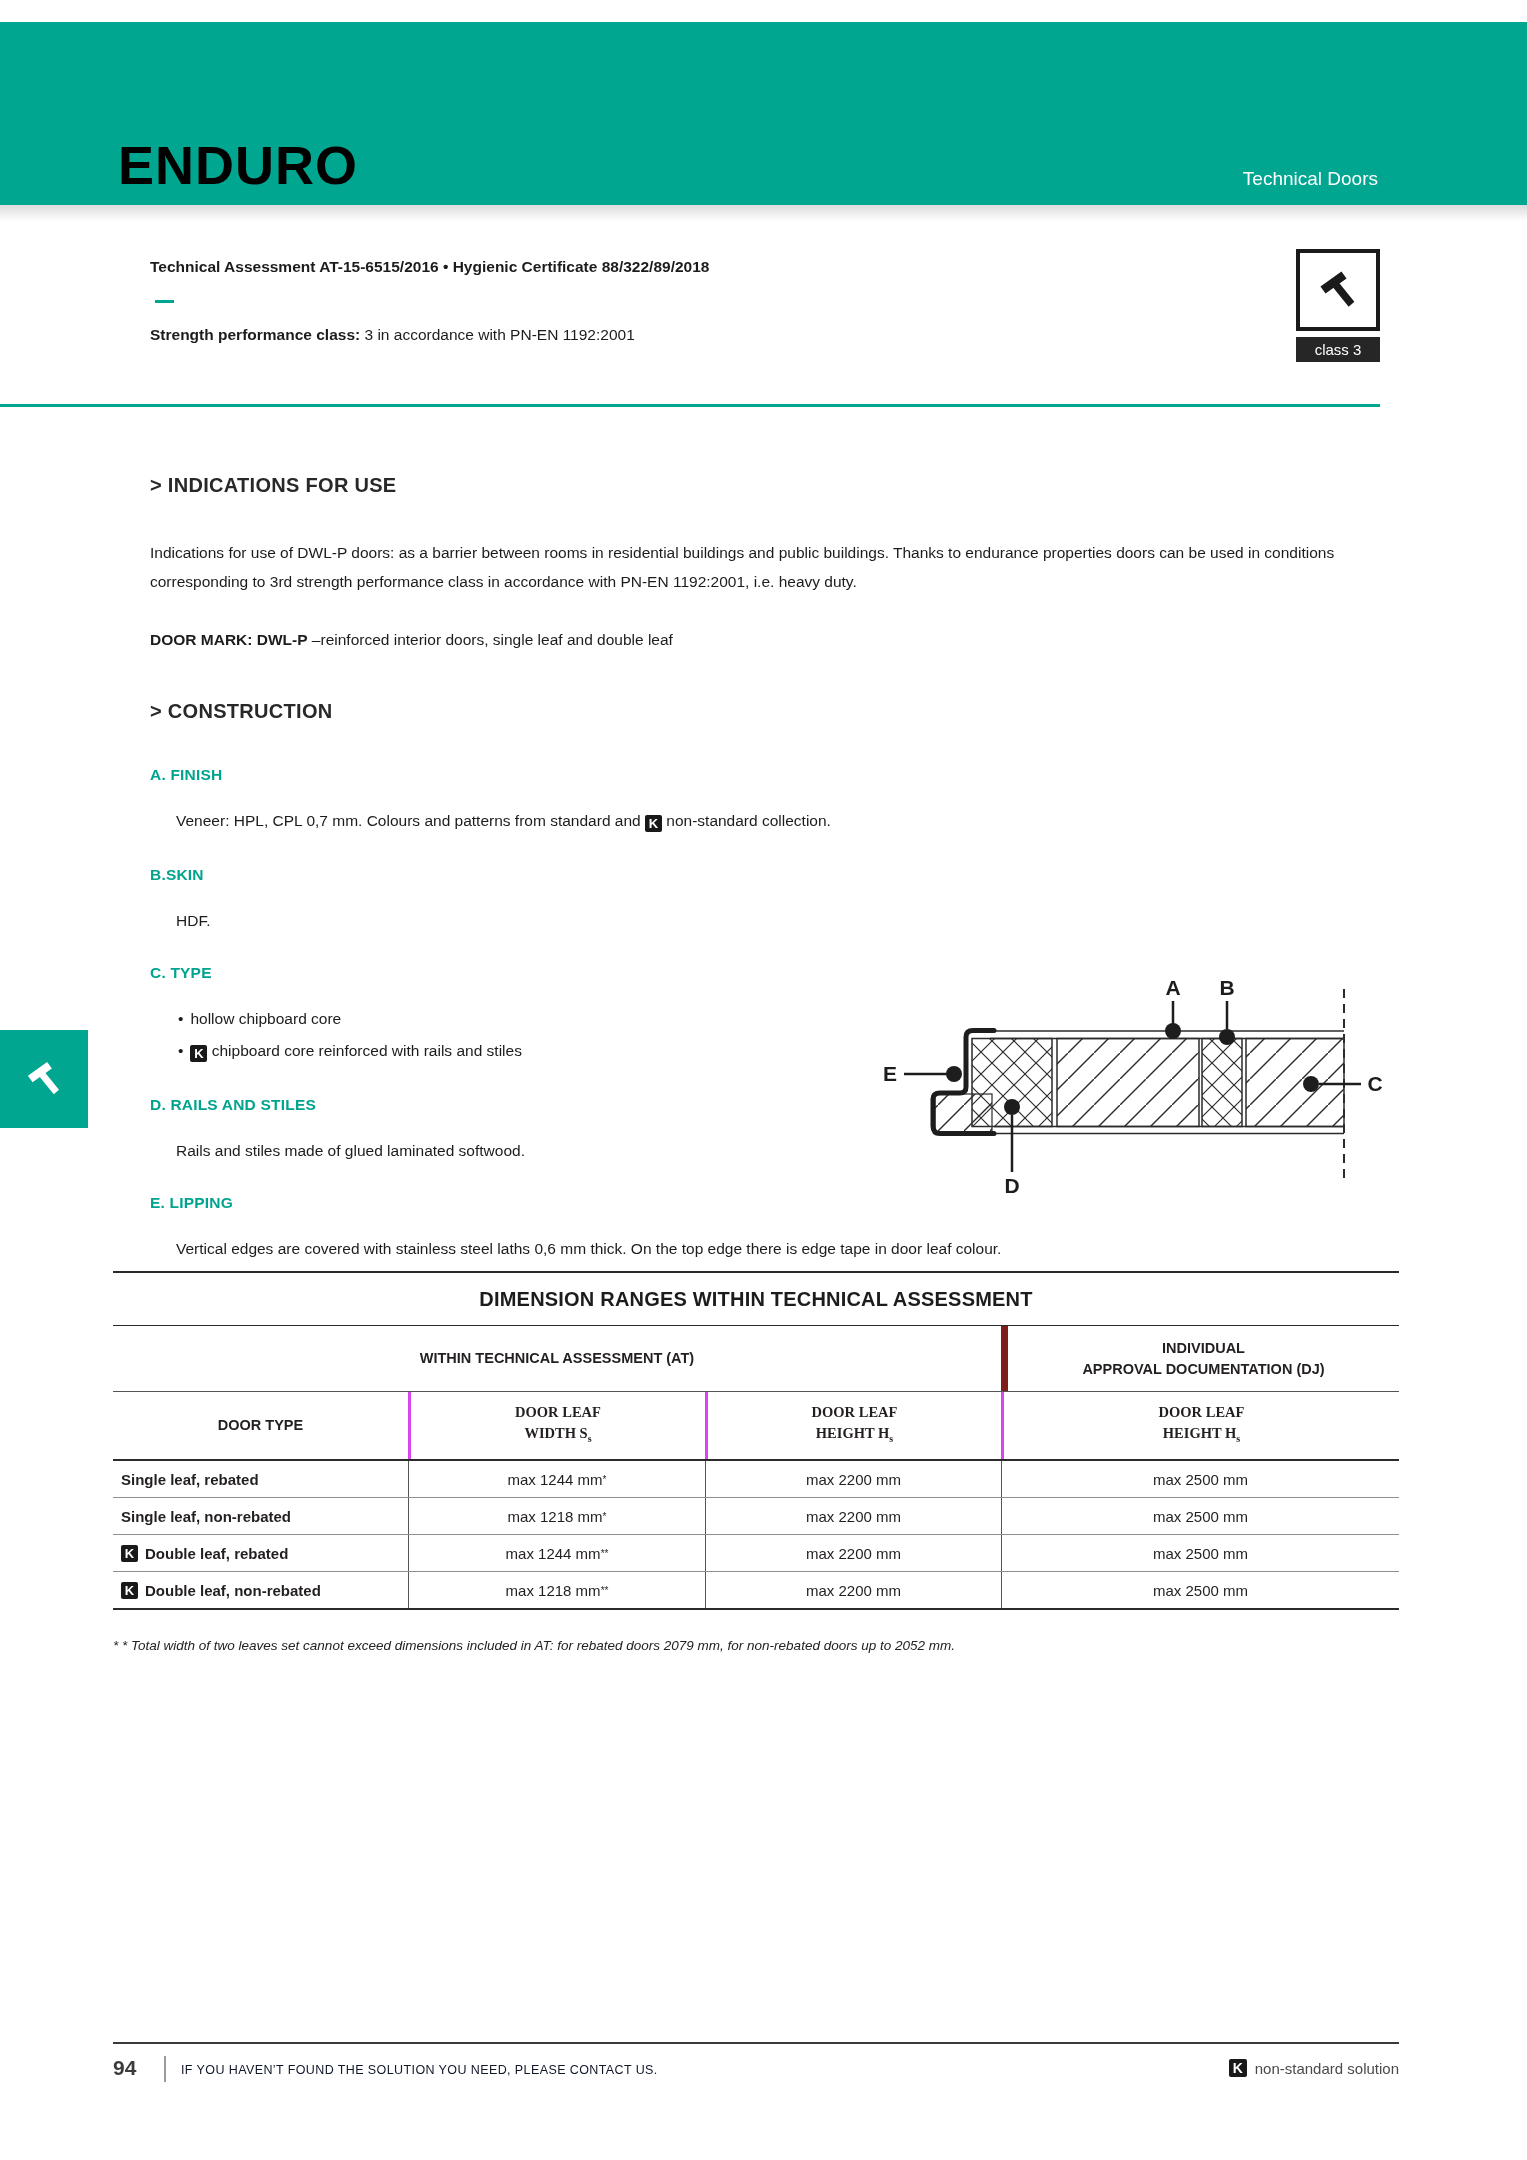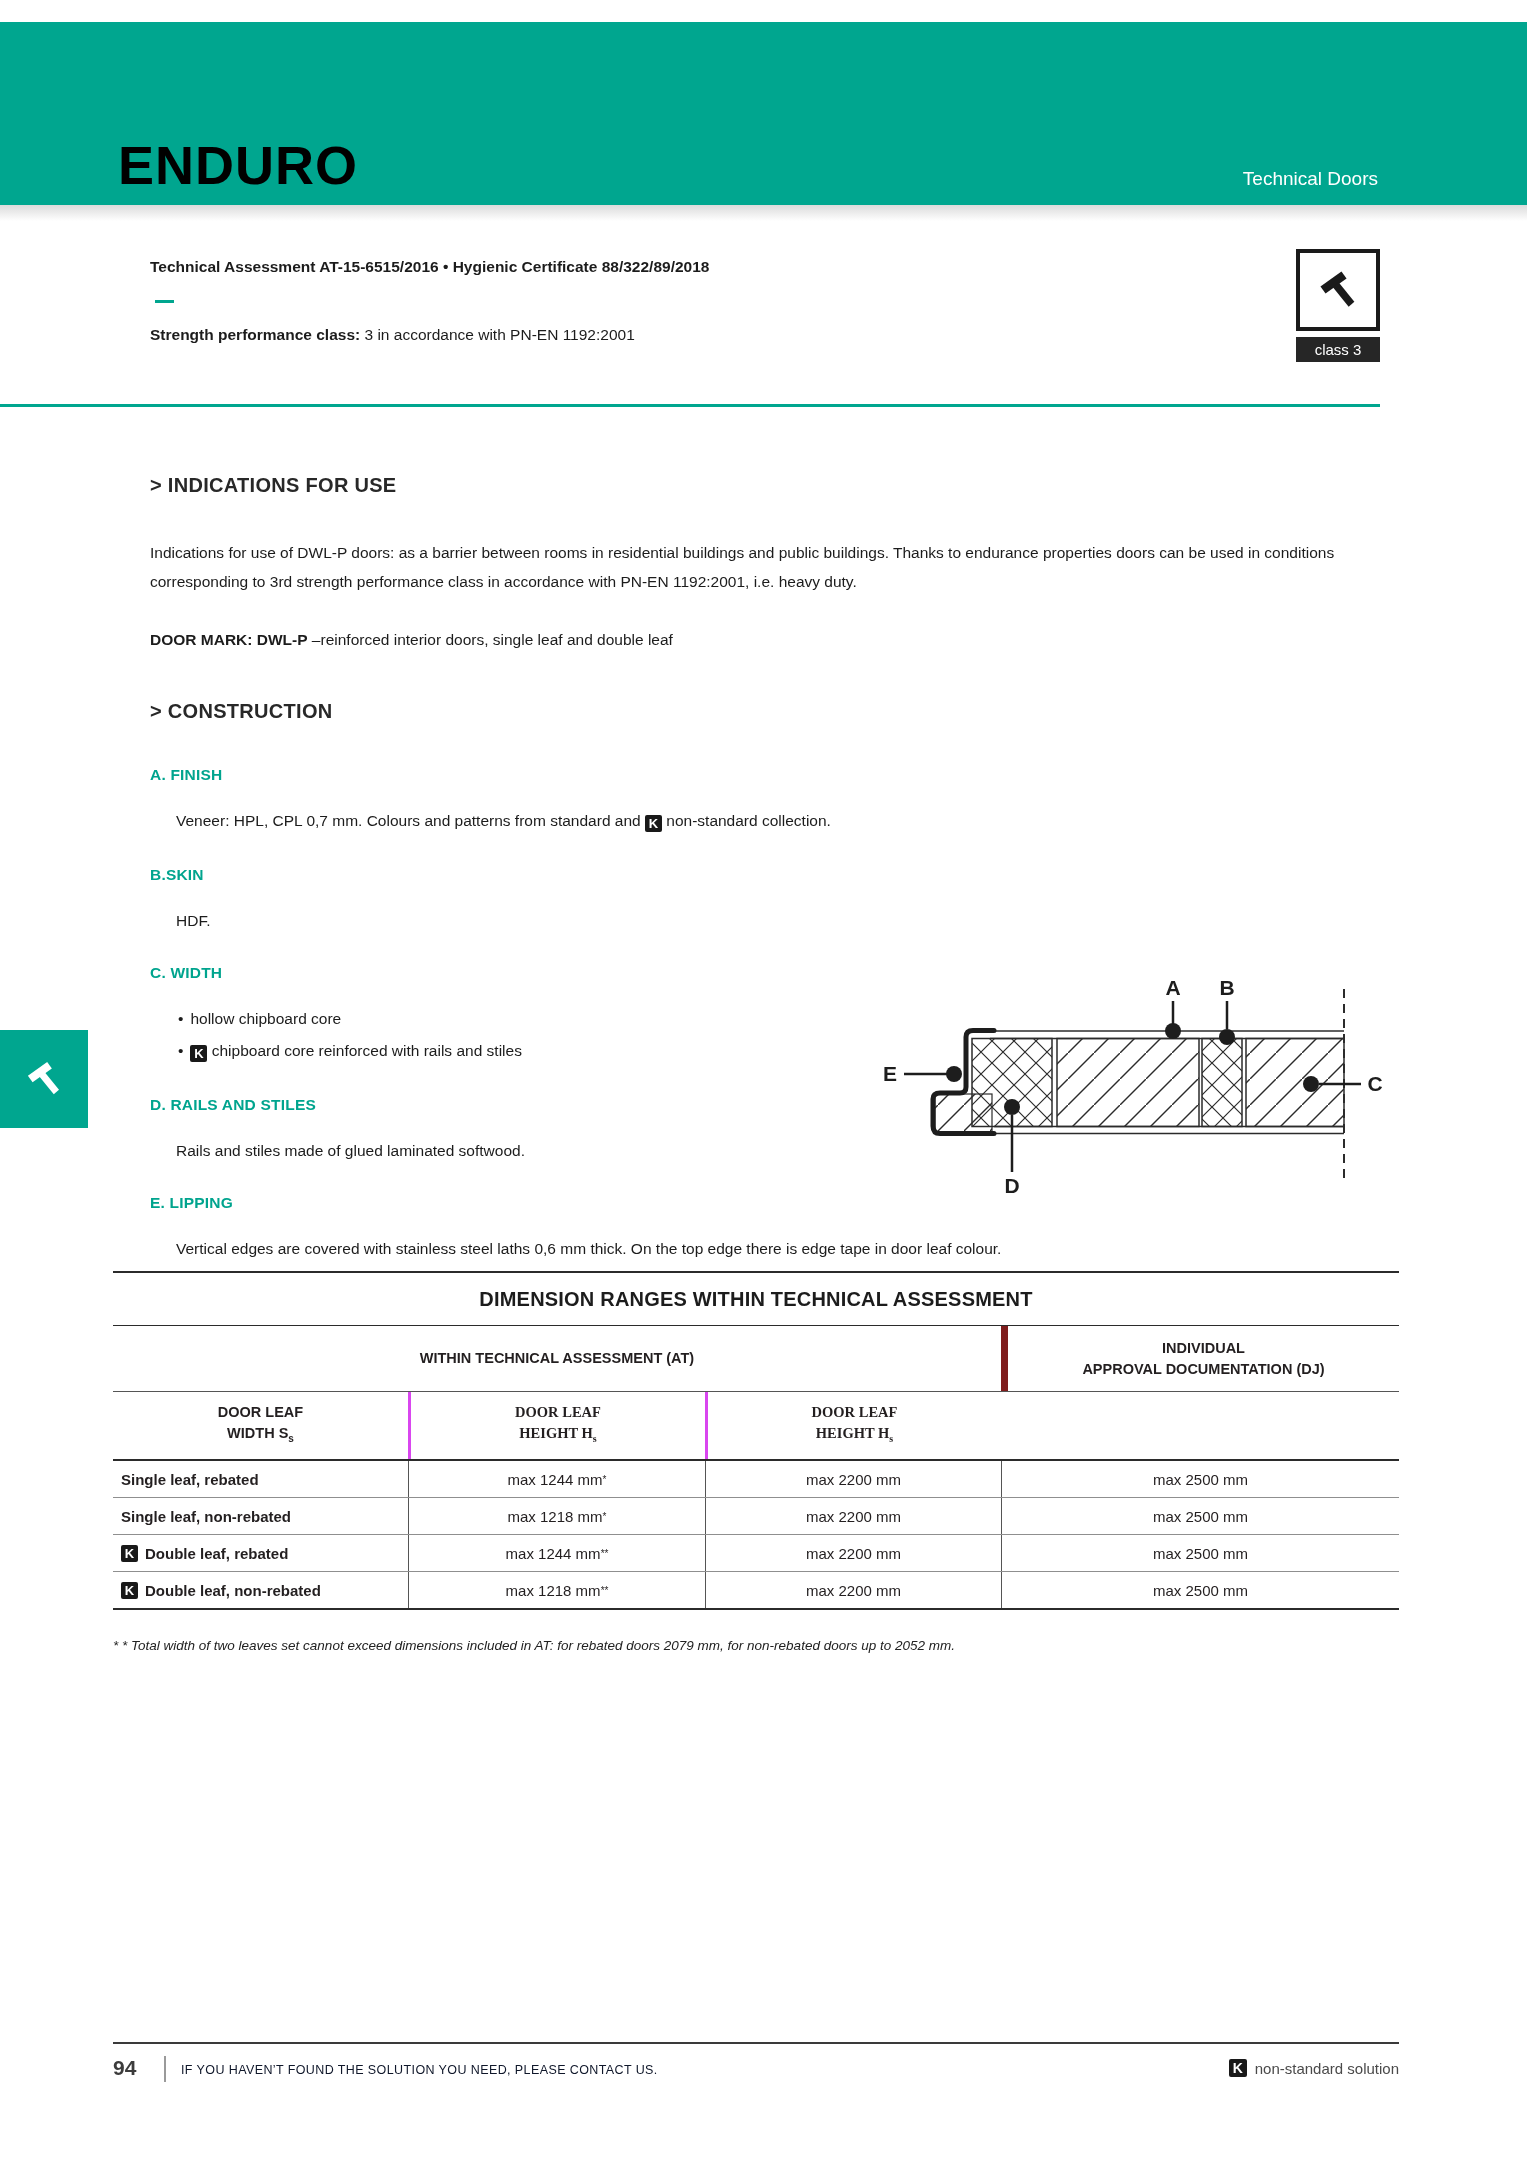--- a/index.html
+++ b/index.html
@@ -101,21 +101,21 @@
   <div class="h-sub" style="top:766px;">A. FINISH</div>
   <div class="body-text" style="left:176px; top:806px;">
     <span>Veneer:  HPL, CPL 0,7 mm. Colours and patterns from standard and</span>
     <span class="k-badge">K</span>
     <span>non-standard collection.</span>
   </div>
 
   <div class="h-sub" style="top:866px;">B.SKIN</div>
   <div class="body-text" style="left:176px; top:906px;">HDF.</div>
 
-  <div class="h-sub" style="top:964px;">C. WIDTH</div>
+  <div class="h-sub" style="top:964px;">C. TYPE</div>
   <div class="body-text" style="left:178px; top:1004px;"><span class="bullet">•</span><span>hollow chipboard core</span></div>
   <div class="body-text" style="left:178px; top:1036px;"><span class="bullet">•</span><span class="k-badge">K</span> <span>chipboard core reinforced with rails and stiles</span></div>
 
   <div class="h-sub" style="top:1096px;">D. RAILS AND STILES</div>
   <div class="body-text" style="left:176px; top:1136px;">Rails and stiles made of glued laminated softwood.</div>
 
   <div class="h-sub" style="top:1194px;">E. LIPPING</div>
   <div class="body-text" style="left:176px; top:1234px;">Vertical edges are covered with stainless steel laths 0,6 mm thick. On the top edge there is edge tape in door leaf colour.</div>
 
   <div class="side-tab">
@@ -178,20 +178,21 @@
   <div class="tbl">
     <div class="tbl-title">DIMENSION RANGES WITHIN TECHNICAL ASSESSMENT</div>
     <div class="tbl-h1">
       <div>WITHIN TECHNICAL ASSESSMENT (AT)</div>
       <div>
         <span>INDIVIDUAL</span>
         <span>APPROVAL DOCUMENTATION (DJ)</span>
       </div>
     </div>
     <div class="tbl-h2">
+      <div>DOOR TYPE</div>
       <div>
         <span>DOOR LEAF</span>
         <span><span>WIDTH S</span><sub class="s">s</sub></span>
       </div>
       <div>
         <span>DOOR LEAF</span>
         <span><span>HEIGHT H</span><sub class="s">s</sub></span>
       </div>
       <div>
         <span>DOOR LEAF</span>

